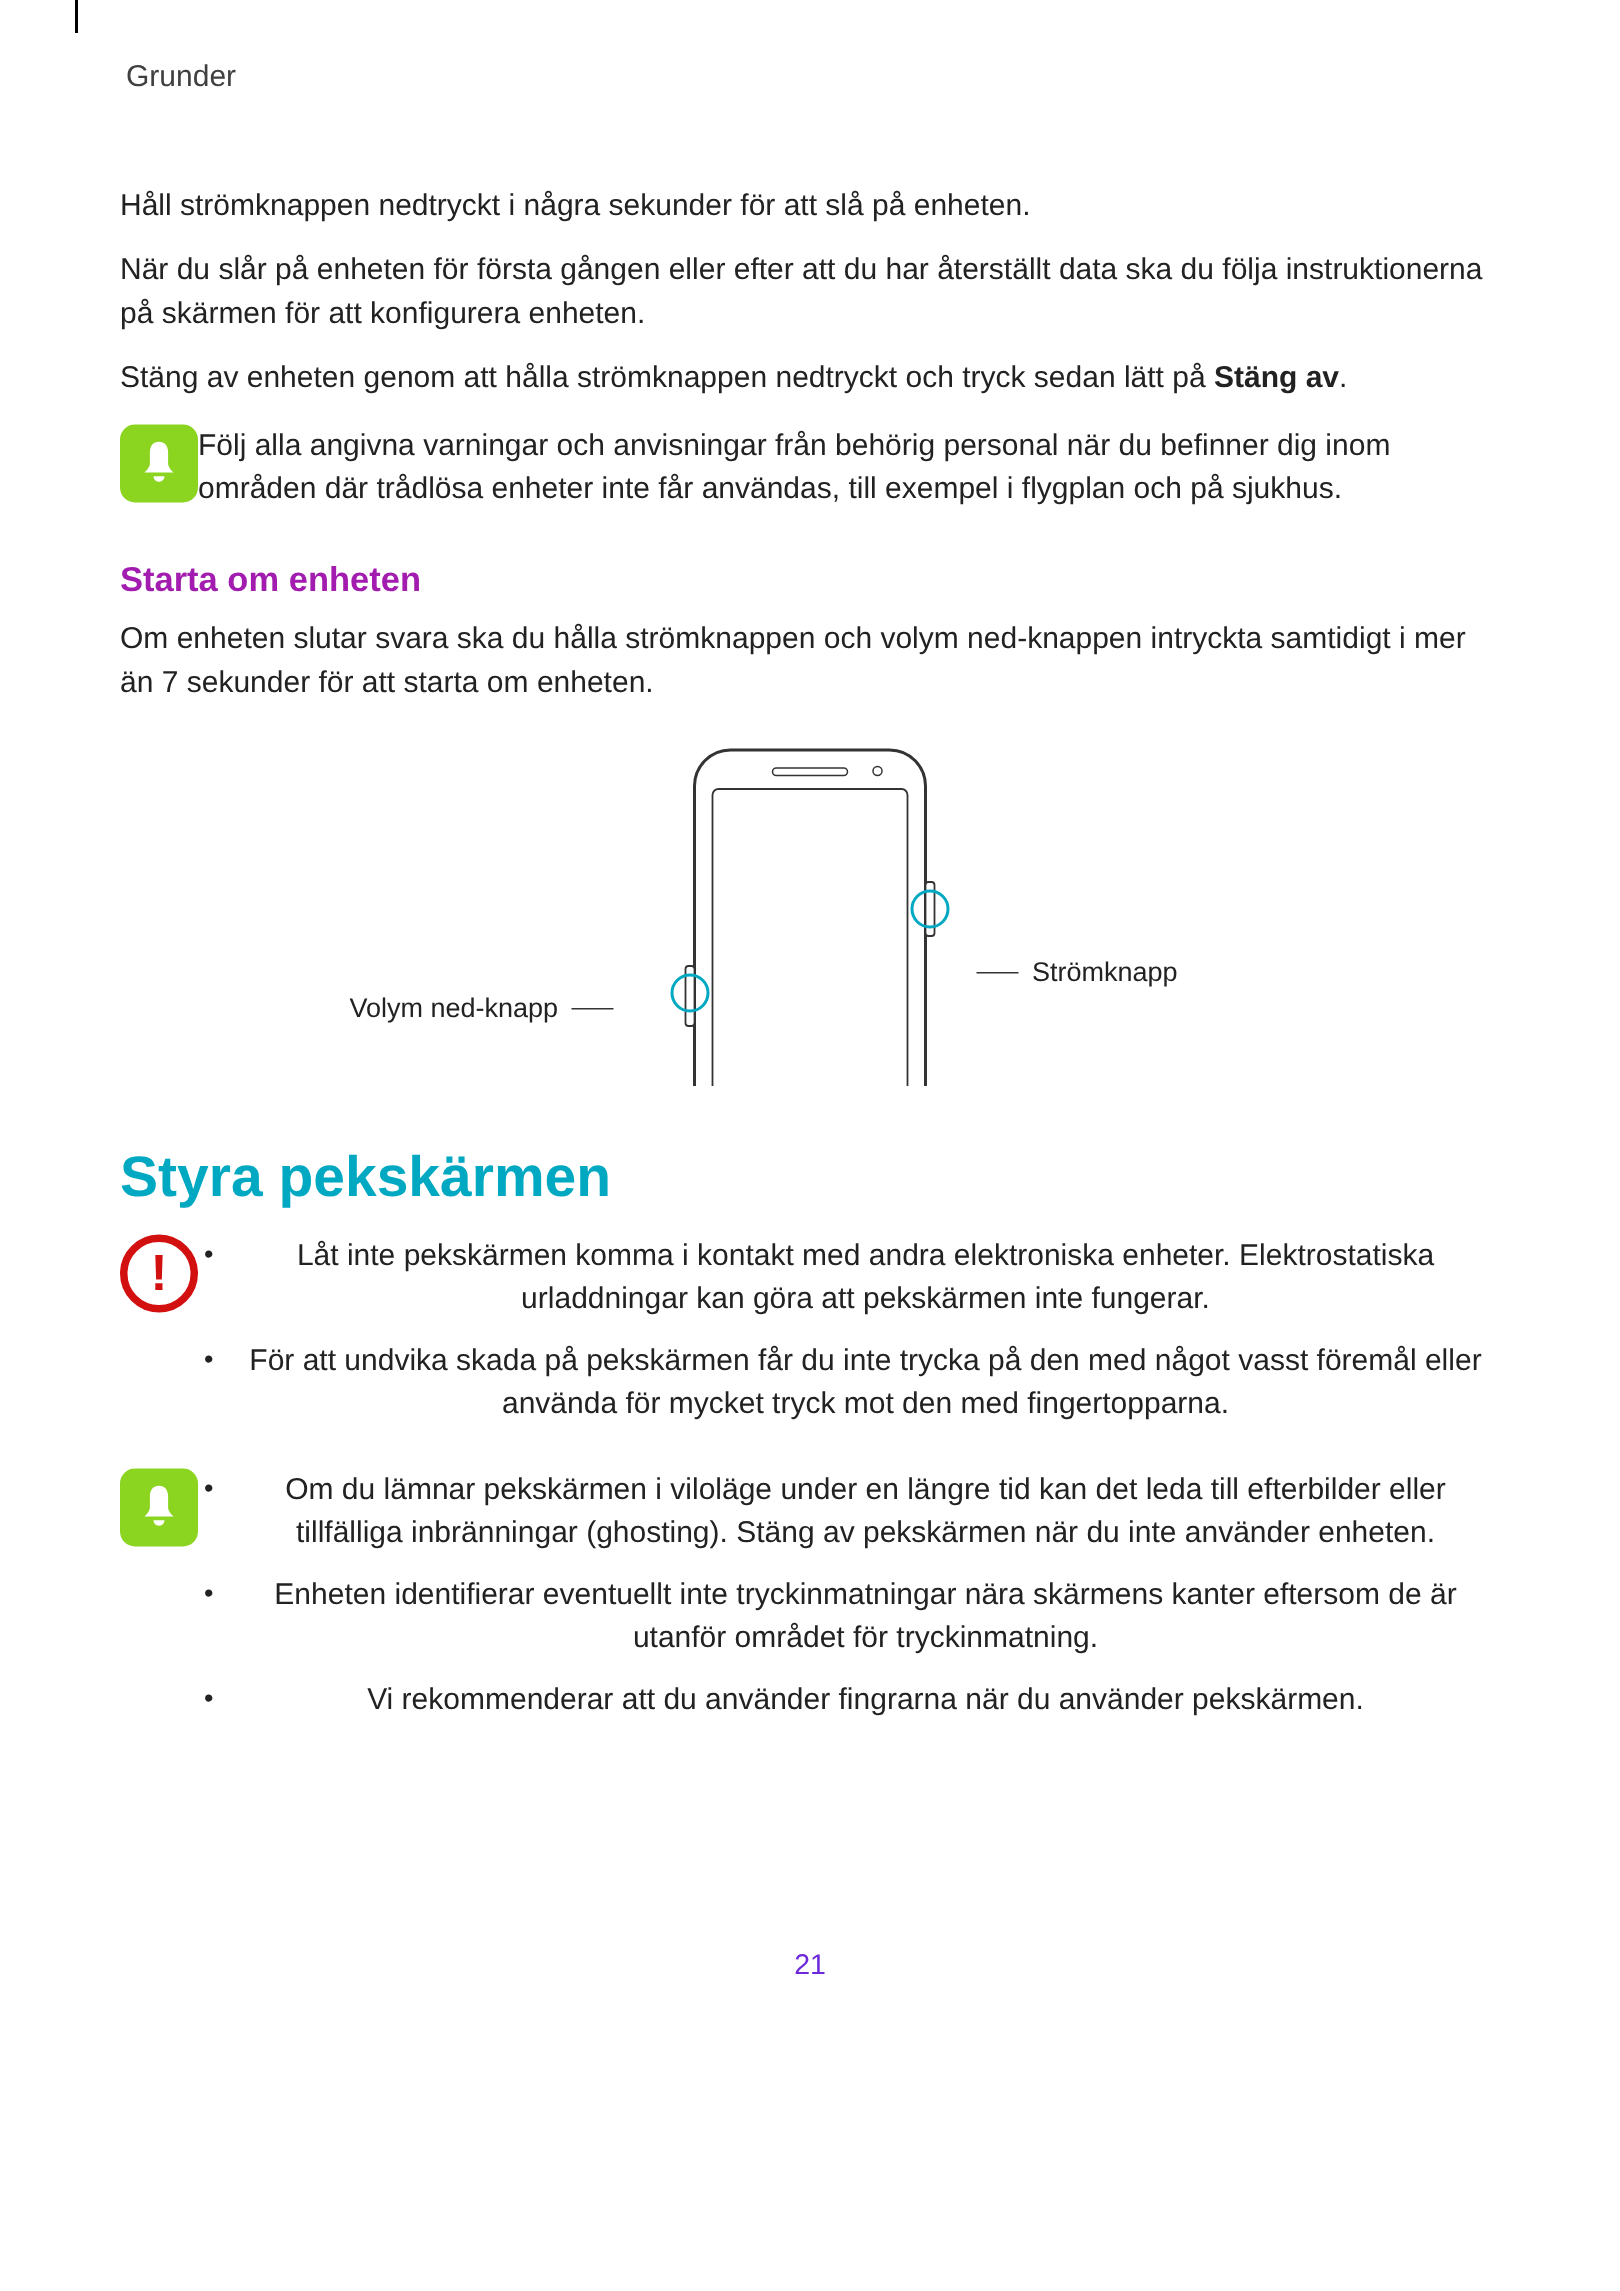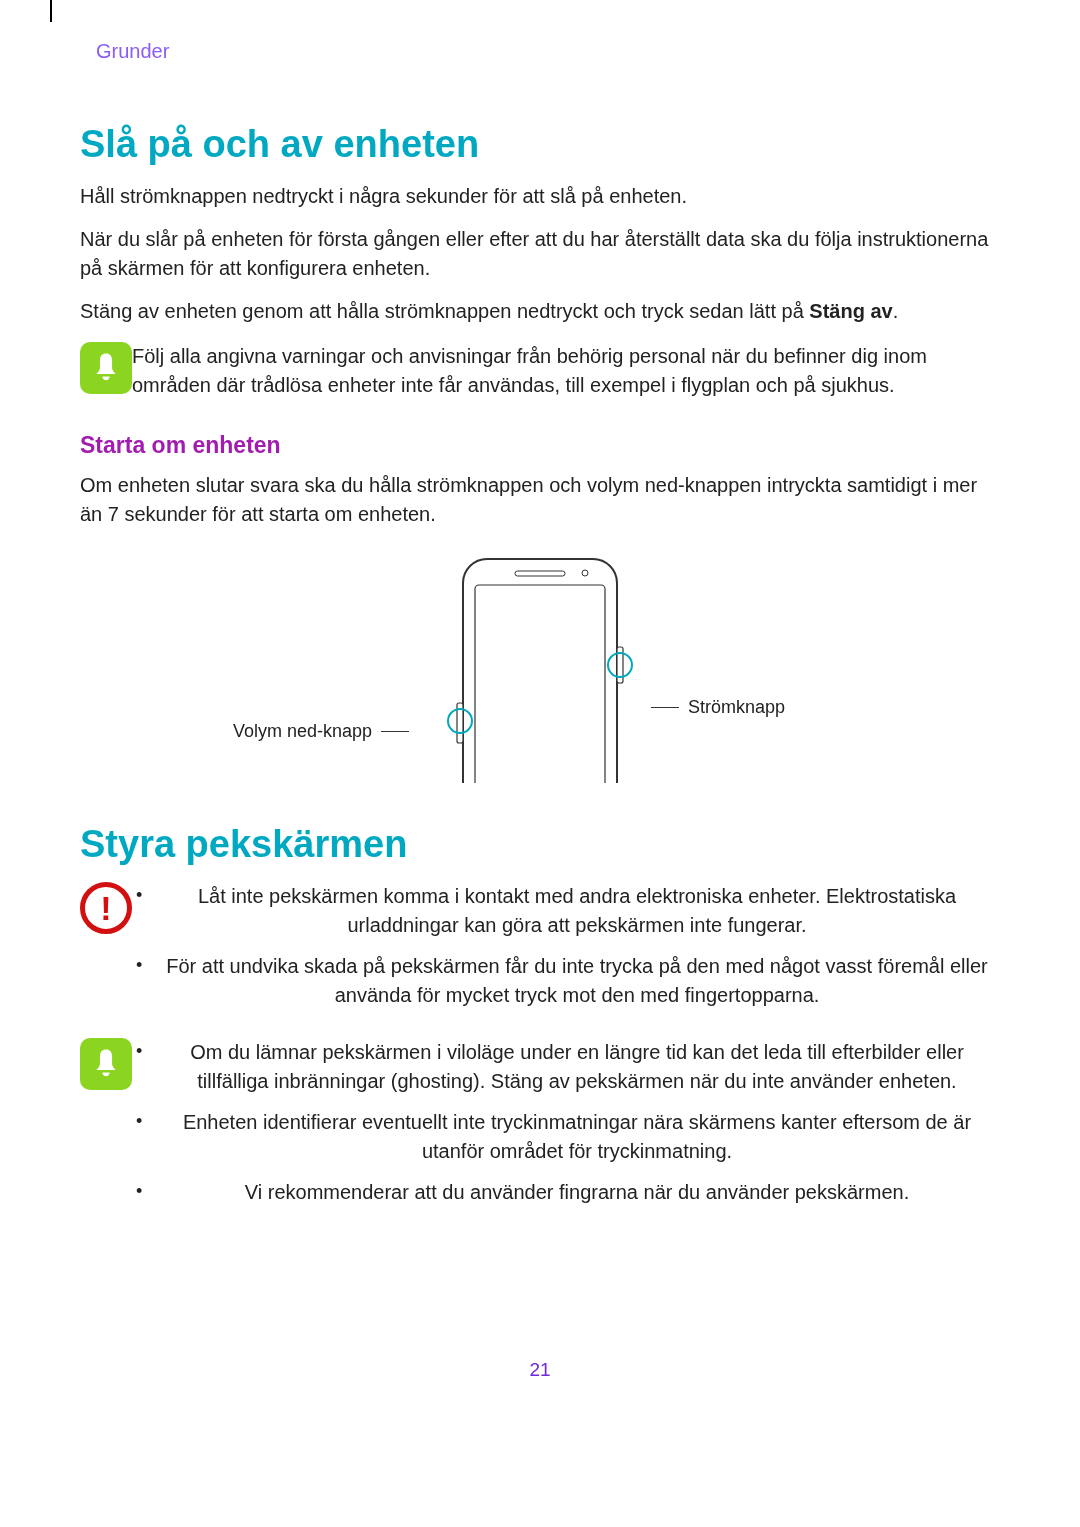--- a/index.html
+++ b/index.html
@@ -18,22 +18,22 @@
   .top-mark {
     position: absolute;
     top: 0;
     left: 50px;
     width: 2px;
     height: 22px;
     background: #000;
   }
   .breadcrumb {
     font-size: 20px;
-    color: #8b5cf6;
-    margin: 0 0 60px 16px;
+    color: #404040;
+    margin: 0 0 60px 4px;
   }
   h1.section {
     color: #00a9c1;
     font-size: 38px;
     font-weight: bold;
     margin: 0 0 16px 0;
   }
   p.body {
     font-size: 20px;
     line-height: 1.45;
@@ -136,21 +136,20 @@
   }
 </style>
 </head>
 <body>
 
 <div class="page">
   <div class="top-mark"></div>
 
   <div class="breadcrumb">Grunder</div>
 
-  <h1 class="section">Slå på och av enheten</h1>
 
   <p class="body">Håll strömknappen nedtryckt i några sekunder för att slå på enheten.</p>
   <p class="body">När du slår på enheten för första gången eller efter att du har återställt data ska du följa instruktionerna på skärmen för att konfigurera enheten.</p>
   <p class="body">
     <span>Stäng av enheten genom att hålla strömknappen nedtryckt och tryck sedan lätt på </span><span class="bold">Stäng av</span><span>.</span>
   </p>
 
   <div class="note-row">
     <div class="note-icon note-green">
       <svg width="30" height="34" viewBox="0 0 24 28" class="bell">

